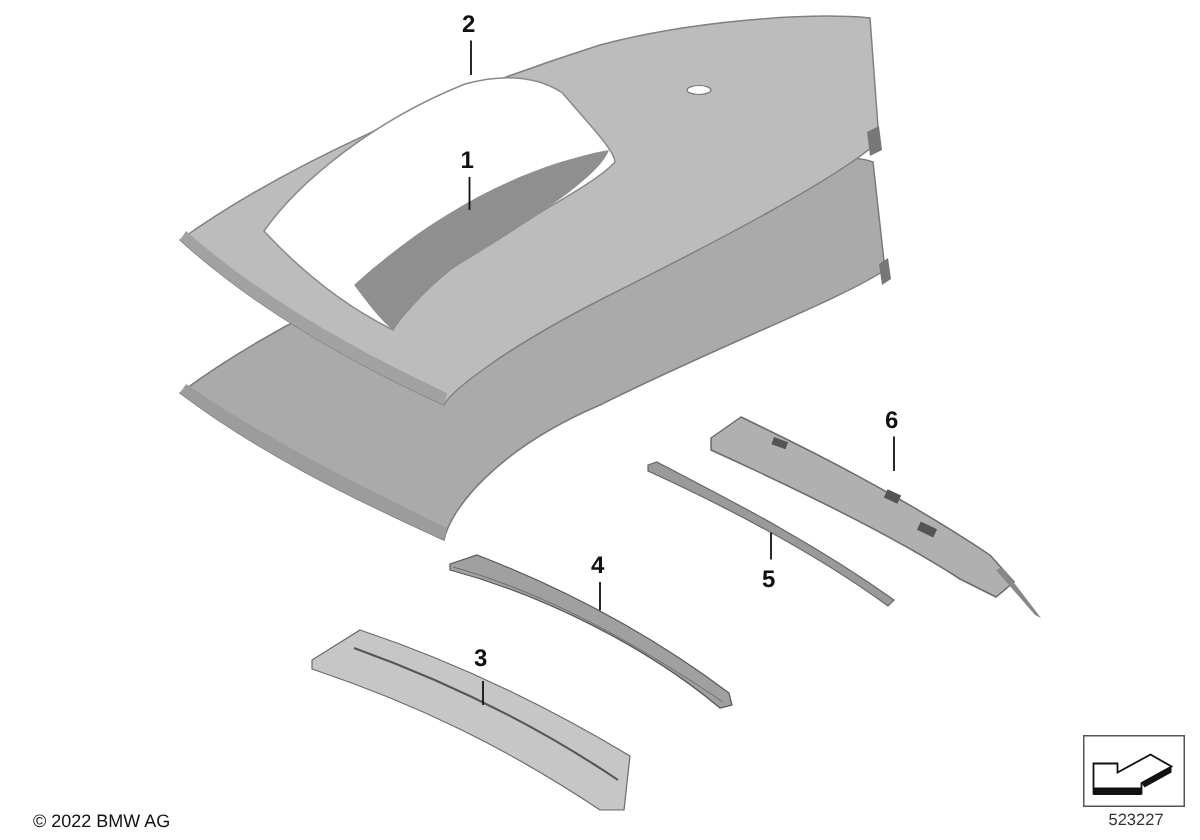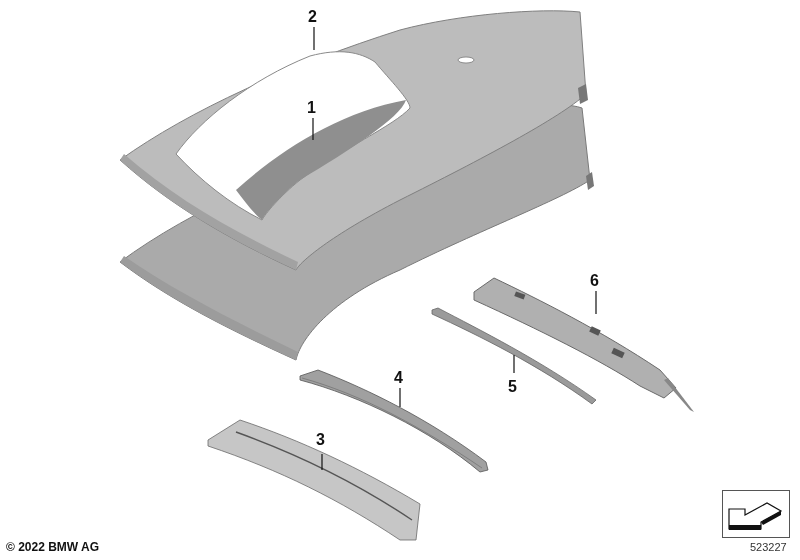--- a/index.html
+++ b/index.html
@@ -1,20 +1,20 @@
 <!DOCTYPE html>
 <html><head>
 <meta charset="utf-8">
 <style>
   html, body { margin:0; padding:0; background:#ffffff; }
   body { width:800px; height:560px; position:relative; overflow:hidden; font-family:"Liberation Sans", sans-serif; }
   svg.diagram { position:absolute; left:0; top:0; width:800px; height:560px; }
   .callout { position:absolute; font-family:"Liberation Sans", sans-serif; font-weight:bold; font-size:16px; color:#111; line-height:1; }
-  .copyright { position:absolute; left:6px; top:540px; font-size:12px; color:#111; font-family:"Liberation Sans", sans-serif;font-weight:bold; }
-  .docnum { position:absolute; left:739px; top:541px; font-size:11px; color:#333; font-family:"Liberation Sans", sans-serif;margin-left:11px; }
+  .copyright { position:absolute; left:22px; top:540px; font-size:12px; color:#111; font-family:"Liberation Sans", sans-serif; }
+  .docnum { position:absolute; left:739px; top:541px; font-size:11px; color:#333; font-family:"Liberation Sans", sans-serif; }
   .navbox { position:absolute; left:722px; top:490px; width:68px; height:48px; border:1px solid #555; background:#fff; box-sizing:border-box; cursor:pointer; }
 </style>
 </head>
 <body>
 
 <svg class="diagram" viewBox="0 0 800 560" xmlns="http://www.w3.org/2000/svg">
 
   <g>
     <path d="M120,262 C190,210 300,160 420,128 C500,108 560,100 582,108 L590,180 C560,200 480,230 400,270 C330,300 300,340 296,360 C230,330 170,300 120,262 Z" fill="#aaaaaa" stroke="#7a7a7a" stroke-width="1"></path>
     <path d="M120,262 C170,300 230,330 296,360 L298,352 C236,322 176,292 124,256 Z" fill="#9c9c9c"></path>

